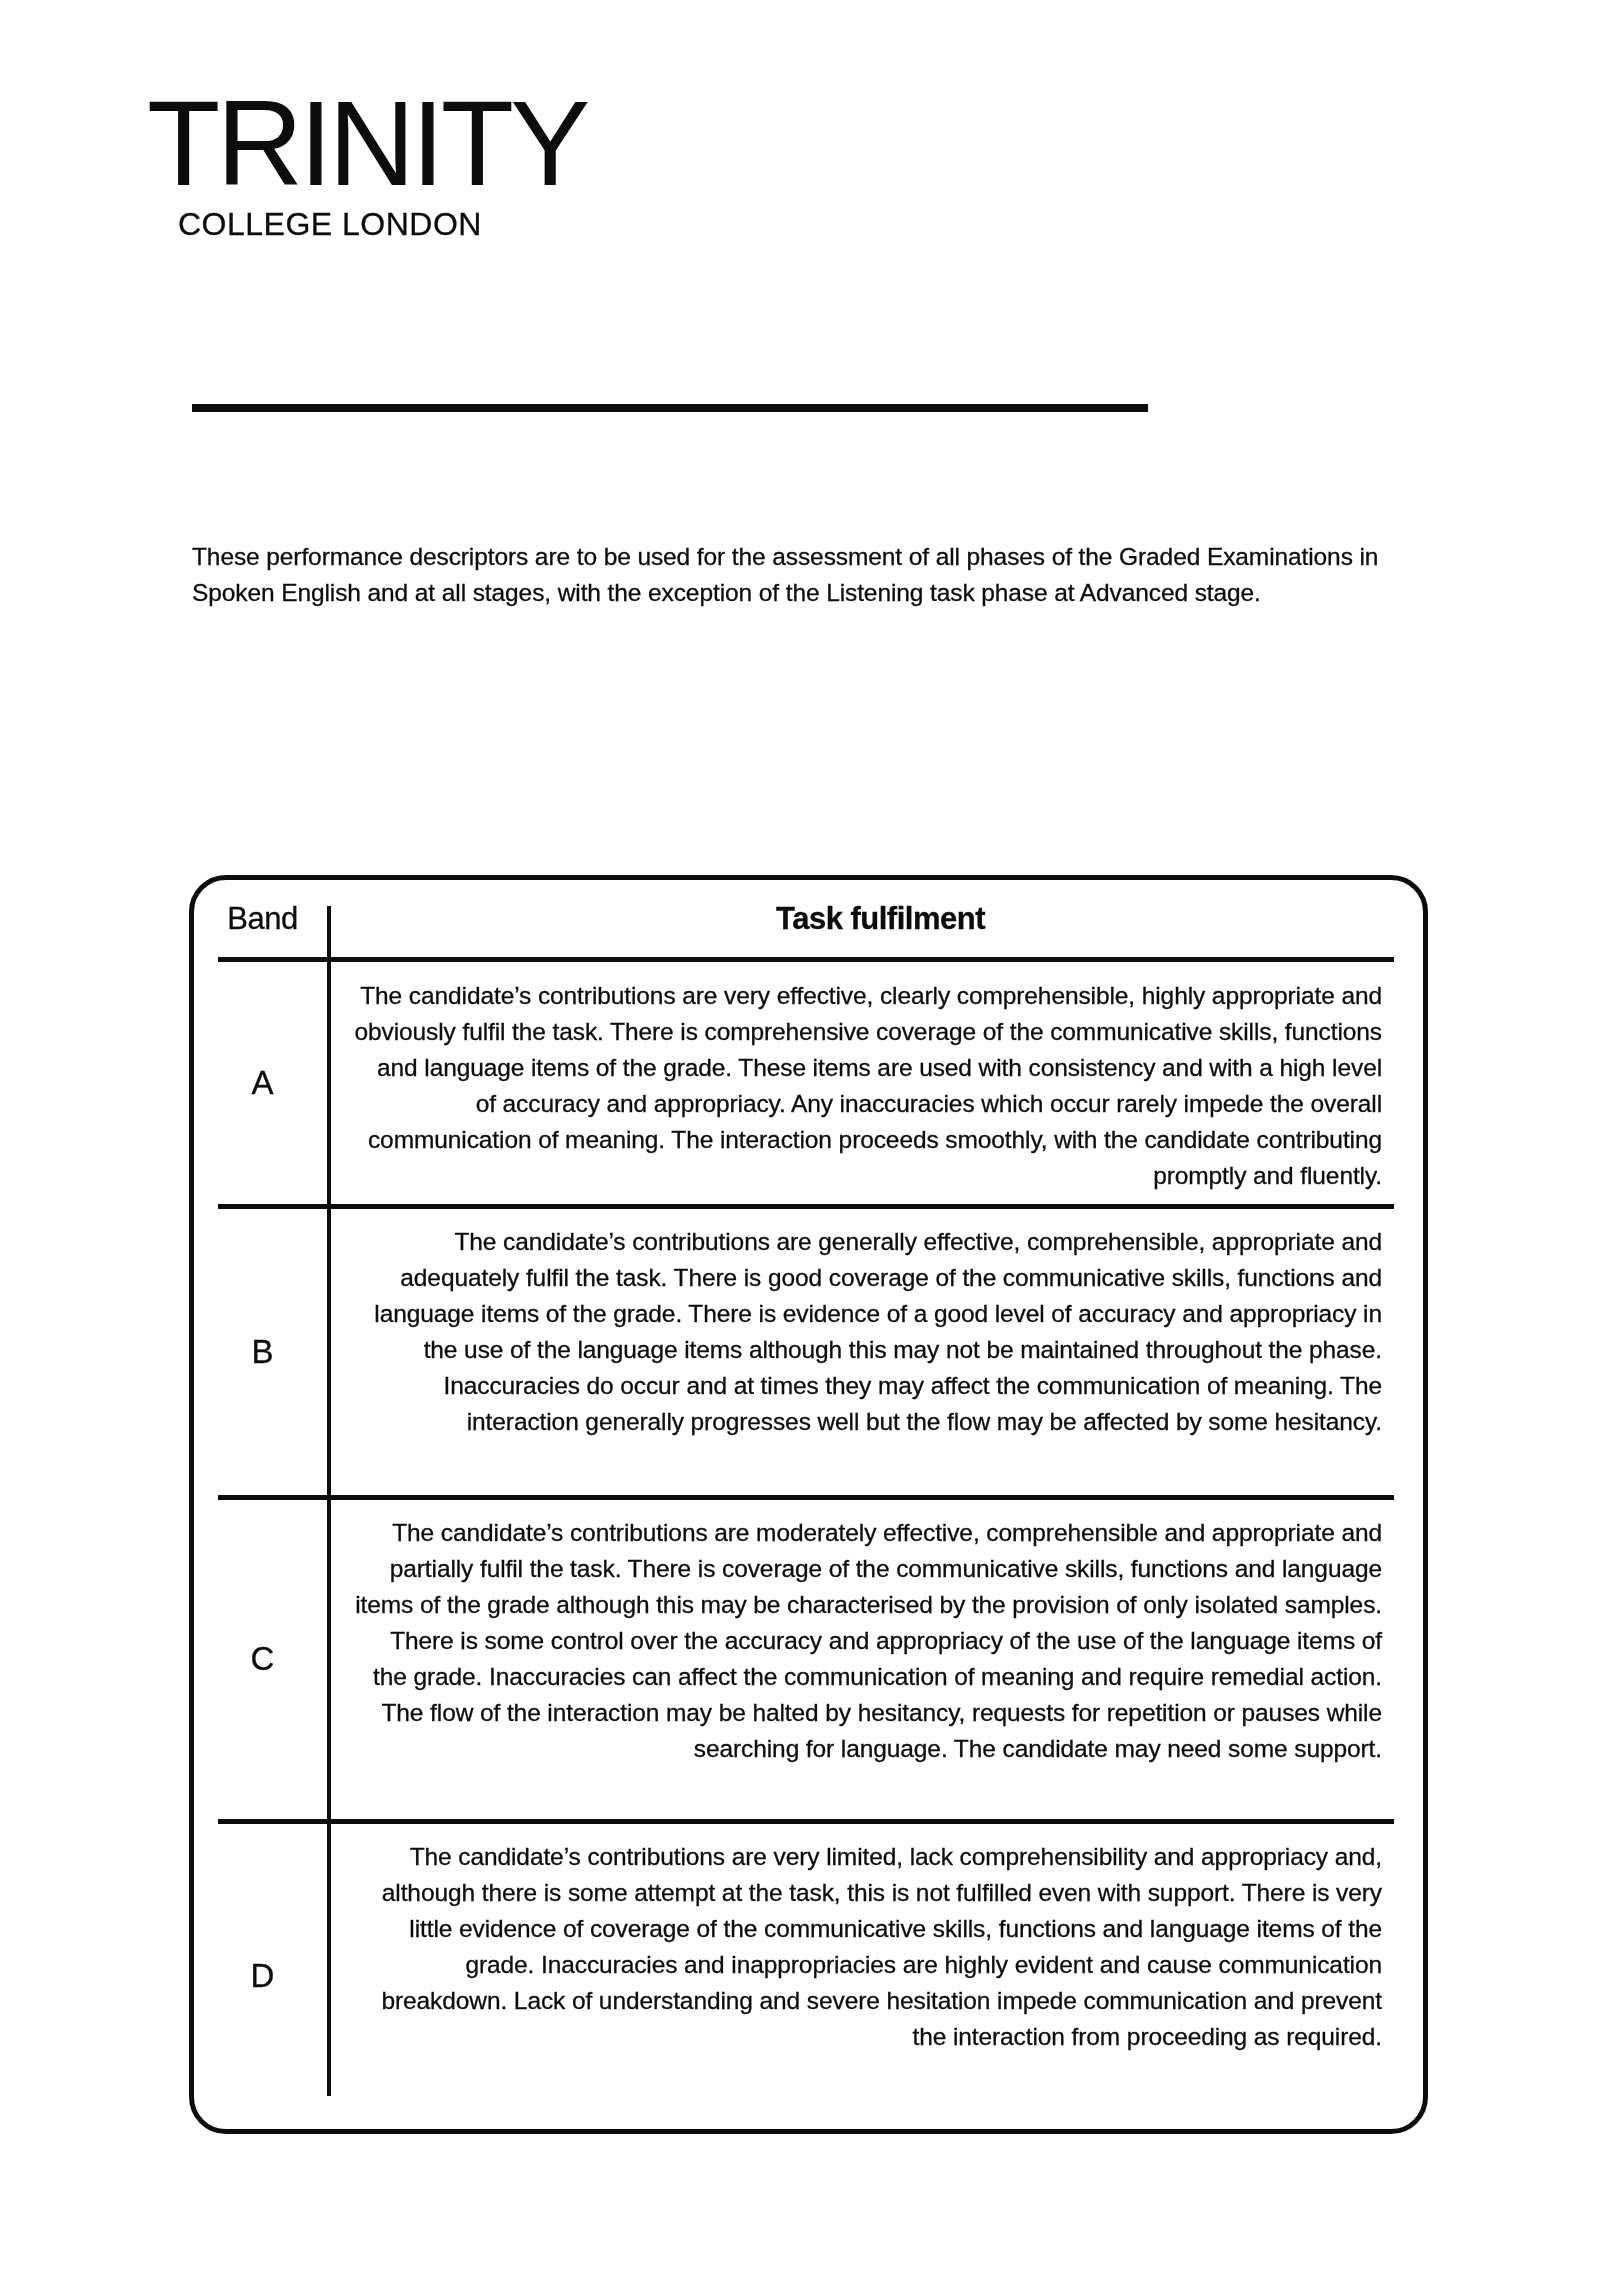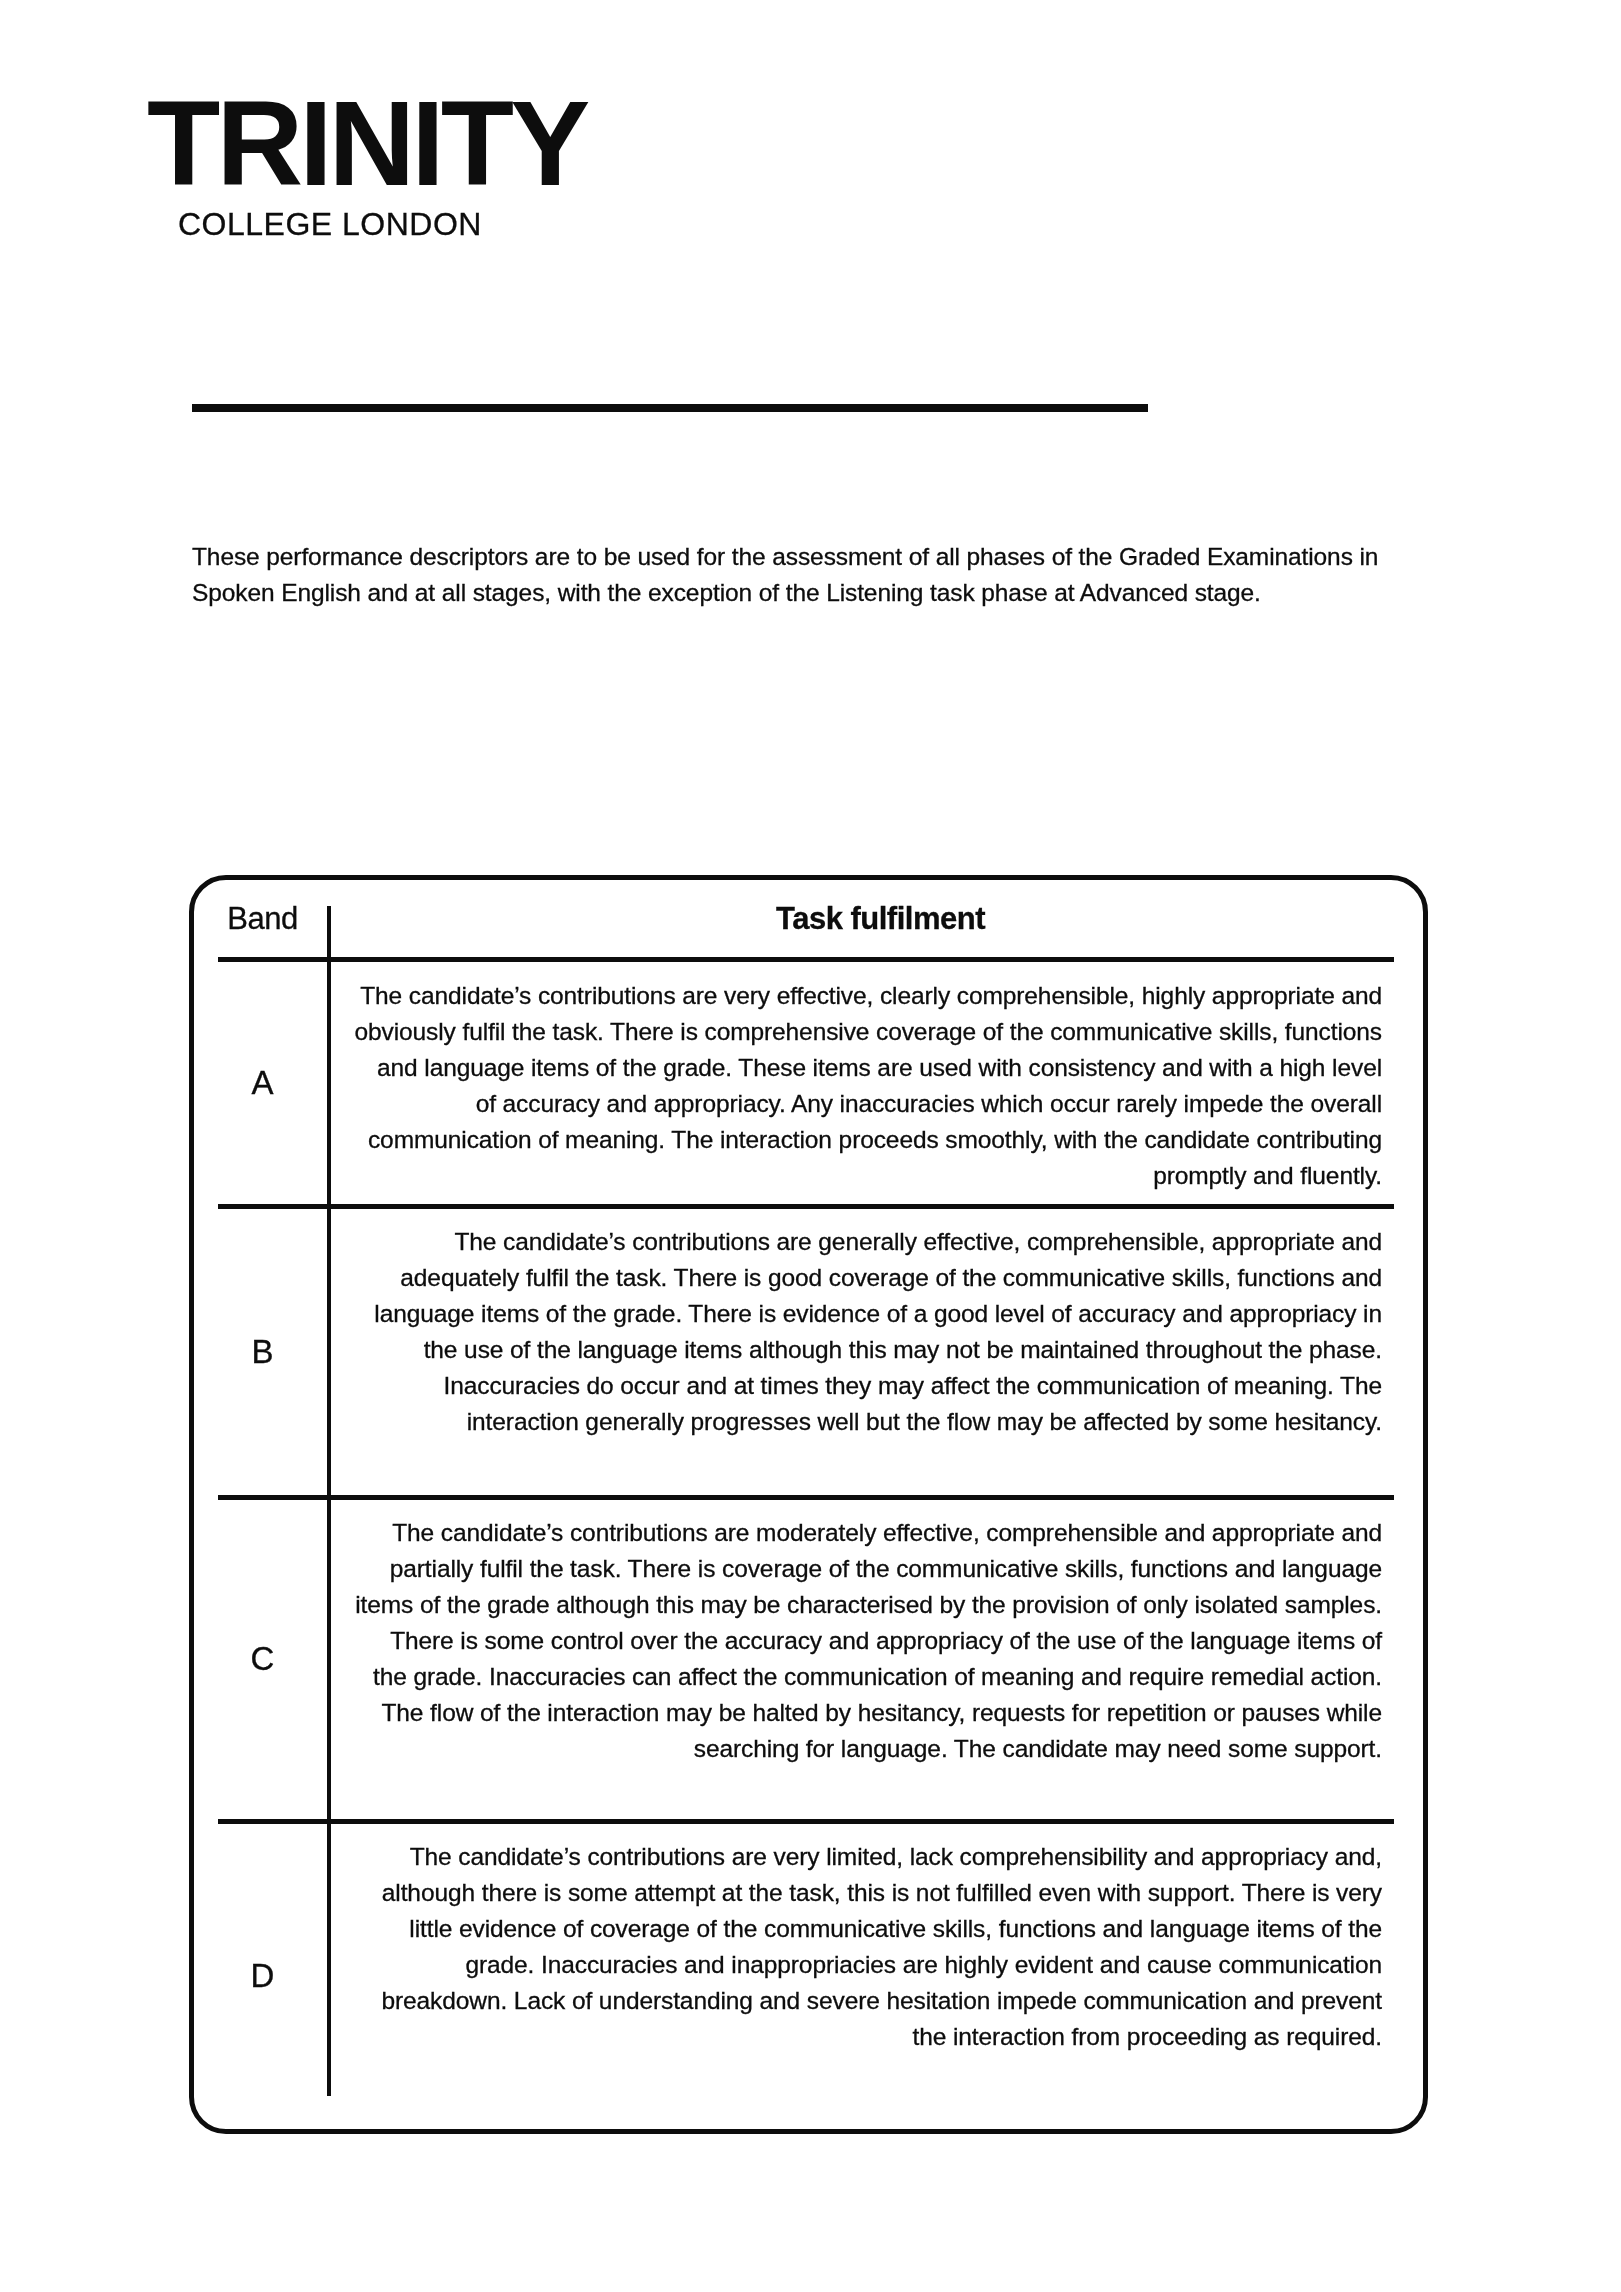--- a/index.html
+++ b/index.html
@@ -15,21 +15,21 @@
     height:2293px;
     background:#ffffff;
     overflow:hidden;
     -webkit-text-stroke:0.3px #0d0d0d; 
   }
 
   
   .logo { position:absolute; left:147px; top:94px; }
   .logo-brand {
     font-size:120px;
-    font-weight:700;
+    font-weight:400;
     letter-spacing:-3.9px;
     line-height:0.82;
     color:#0d0d0d;
     -webkit-text-stroke:0;
   }
   .logo-sub {
     font-size:32px;
     font-weight:400;
     letter-spacing:0.5px;
     margin-top:13.7px;

